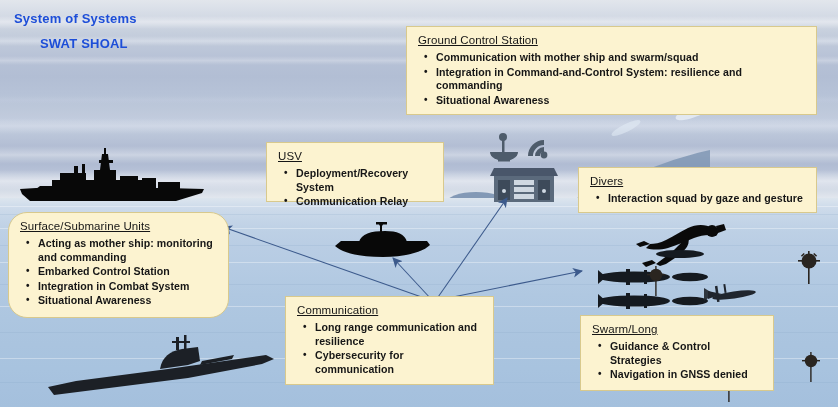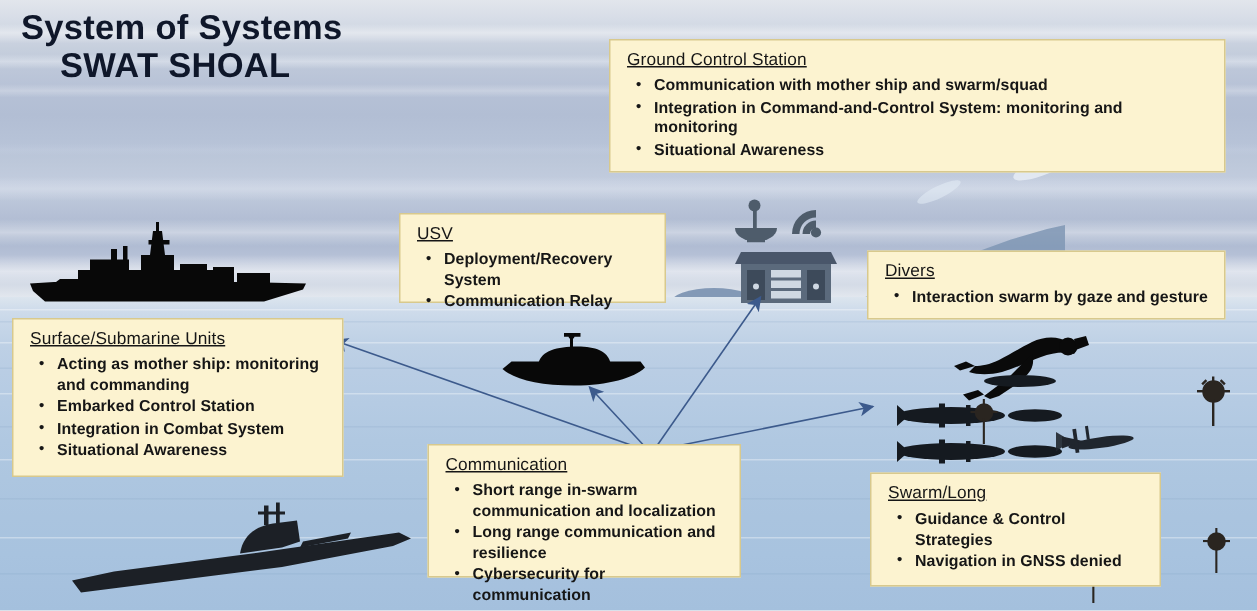--- a/index.html
+++ b/index.html
@@ -134,21 +134,21 @@
   .box li:before{
     content:"\2022";
     position:absolute;
     left:-12px;top:-1px;
     font-size:10px;
   }
 
   
   .title{
     position:absolute;left:14px;top:6px;
-    font-size:23px;font-weight:bold;color:#0f172a;
+    font-size:13px;font-weight:bold;color:#1d4ed8;
     line-height:25px;letter-spacing:.2px;
   }
   .title .l2{display:block;padding-left:26px;}
 </style>
 </head>
 <body>
 
 <div id="stage">
 
   <div class="scene">
@@ -352,54 +352,53 @@
 
   <div class="title">
     <span>System of Systems</span>
     <span class="l2">SWAT SHOAL</span>
   </div>
 
   <div class="box" style="left:406px;top:26px;width:411px;height:89px;">
     <h3>Ground Control Station</h3>
     <ul>
       <li>Communication with mother ship and swarm/squad</li>
-      <li>Integration in Command-and-Control System: monitoring and monitoring</li>
+      <li>Integration in Command-and-Control System: resilience and commanding</li>
       <li>Situational Awareness</li>
     </ul>
   </div>
 
   <div class="box" style="left:266px;top:142px;width:178px;height:60px;">
     <h3>USV</h3>
     <ul>
       <li>Deployment/Recovery System</li>
       <li>Communication Relay</li>
     </ul>
   </div>
 
   <div class="box" style="left:578px;top:167px;width:239px;height:46px;">
     <h3>Divers</h3>
     <ul>
-      <li>Interaction swarm by gaze and gesture</li>
-    </ul>
-  </div>
-
-  <div class="box" style="left:8px;top:212px;width:221px;height:106px;">
+      <li>Interaction squad by gaze and gesture</li>
+    </ul>
+  </div>
+
+  <div class="box" style="left:8px;top:212px;width:221px;height:106px;border-radius:19px;">
     <h3>Surface/Submarine Units</h3>
     <ul>
       <li>Acting as mother ship: monitoring and commanding</li>
       <li>Embarked Control Station</li>
       <li>Integration in Combat System</li>
       <li>Situational Awareness</li>
     </ul>
   </div>
 
   <div class="box" style="left:285px;top:296px;width:209px;height:89px;">
     <h3>Communication</h3>
     <ul>
-      <li>Short range in-swarm communication and localization</li>
       <li>Long range communication and resilience</li>
       <li>Cybersecurity for communication</li>
     </ul>
   </div>
 
   <div class="box" style="left:580px;top:315px;width:194px;height:76px;">
     <h3>Swarm/Long</h3>
     <ul>
       <li>Guidance &amp; Control Strategies</li>
       <li>Navigation in GNSS denied</li>

